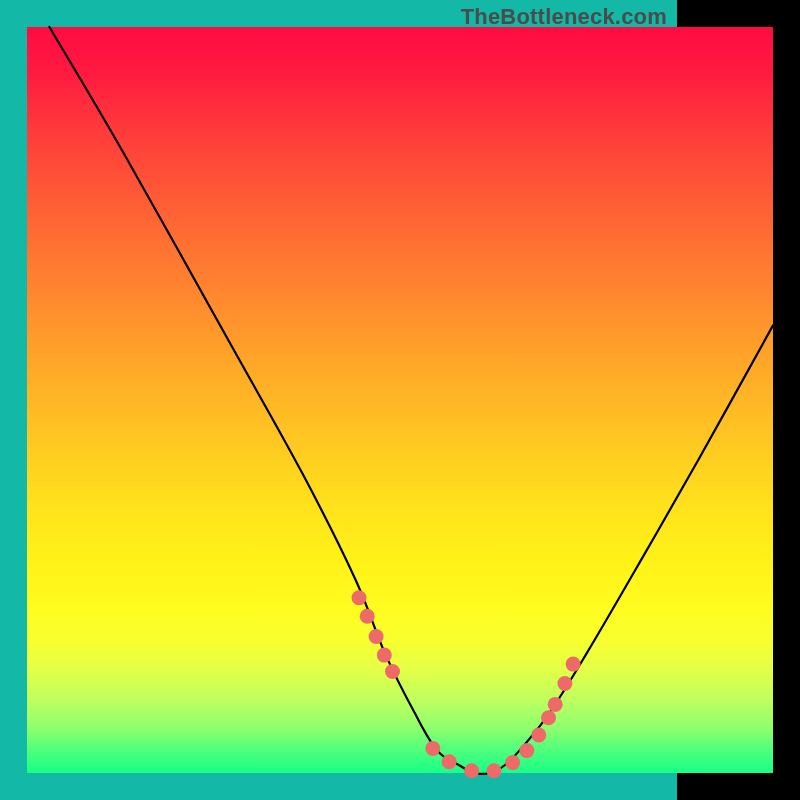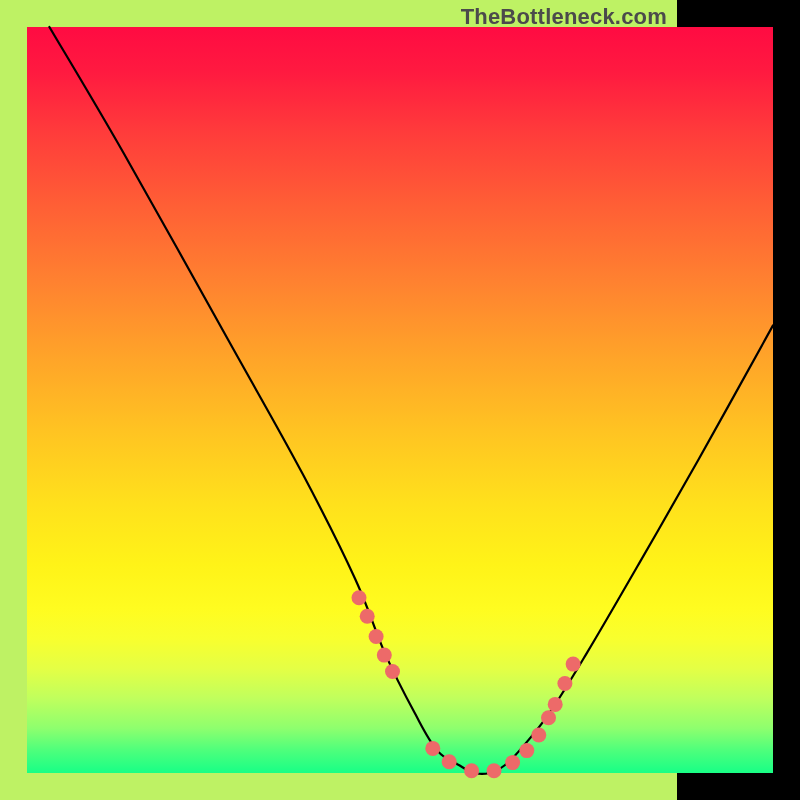--- a/index.html
+++ b/index.html
@@ -8,21 +8,21 @@
     width: 800px;
     height: 800px;
     background: #000;
     font-family: Arial, Helvetica, sans-serif;
     overflow: hidden;
   }
   .stage {
     position: relative;
     width: 677px;
     height: 800px;
-    background: #bef264;
+    background: #14b8a6;
   }
   .plot-area {
     position: absolute;
     left: 27px;
     top: 27px;
     width: 746px;
     height: 746px;
   }
   .gradient-fill {
     position: absolute;

